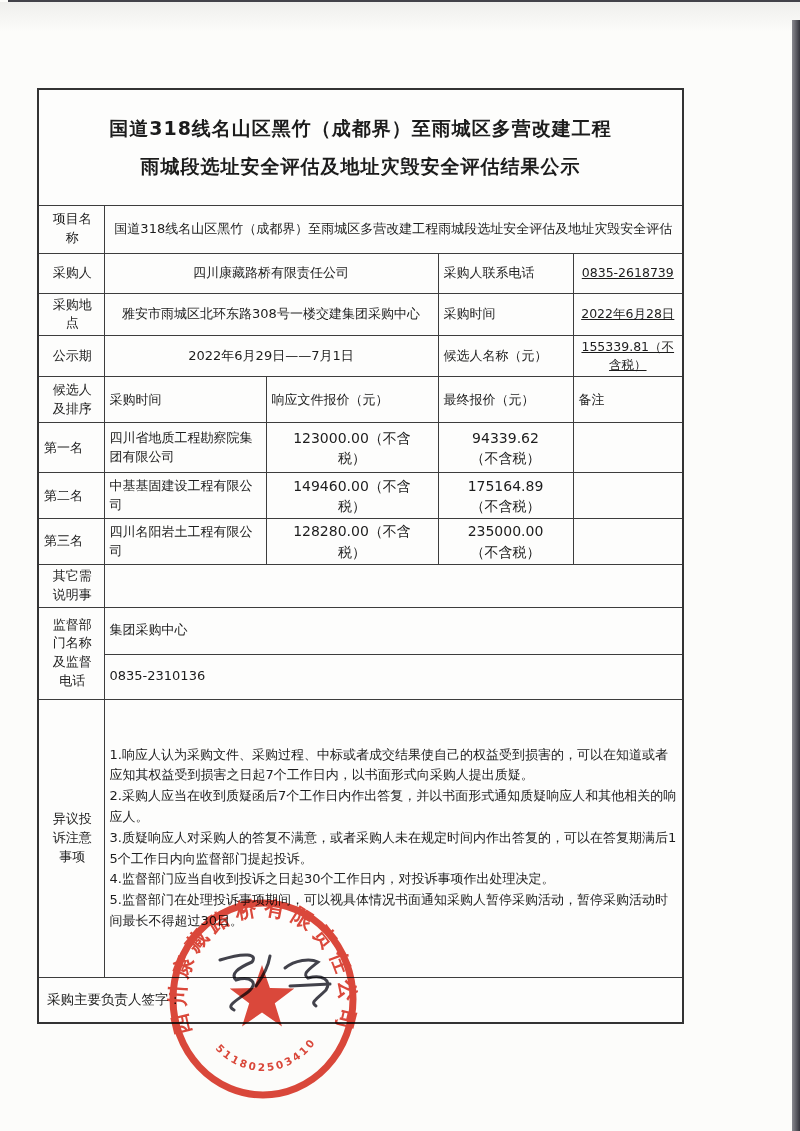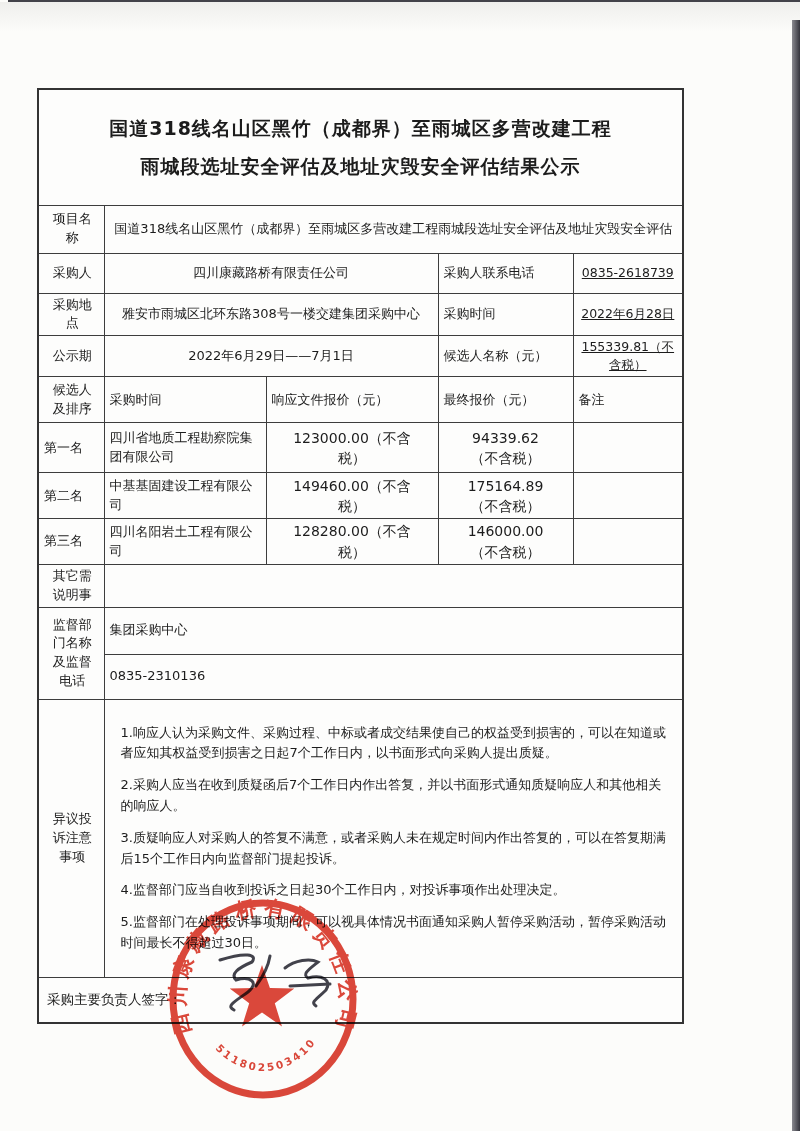--- a/index.html
+++ b/index.html
@@ -25,21 +25,21 @@
         padding:2px 5px;overflow:hidden;}
   .lbl{white-space:pre-line;text-align:center;padding-left:4px;padding-right:2px;}
   .c{text-align:left;}
   .l{text-align:center;}
   .title-cell{text-align:center;vertical-align:middle;}
   .title-line{font-size:19px;font-weight:bold;letter-spacing:1px;line-height:2.0;}
   .price{font-size:14px;text-align:center;word-break:break-all;padding:2px 20px;}
   .num{font-size:12.5px;text-align:center;padding:2px 2px;word-break:break-all;text-decoration:underline;}
   .val{word-break:break-all;}
   .objection-text{font-size:13px;line-height:1.6;text-align:left;word-break:break-all;}
-  .objection-text div{margin:11px;}
+  .objection-text div{margin:0;}
   
   .r-title{height:116px;}
   .r-project{height:48px;}
   .r-buyer{height:40px;}
   .r-location{height:42px;margin-left:36px;}
   .r-publicity{height:40px;}
   .r-chead{height:46px;}
   .r-c1{height:50px;}
   .r-c2{height:46px;}
   .r-c3{height:38px;}
@@ -127,21 +127,21 @@
       <td class="c val">中基基固建设工程有限公司</td>
       <td class="price">149460.00（不含税）</td>
       <td class="price">175164.89（不含税）</td>
       <td class="c"></td>
     </tr>
 
     <tr class="r-c3">
       <td class="c">第三名</td>
       <td class="c val">四川名阳岩土工程有限公司</td>
       <td class="price">128280.00（不含税）</td>
-      <td class="price">146000.00（不含税）</td>
+      <td class="price">235000.00（不含税）</td>
       <td class="c"></td>
     </tr>
 
     <tr class="r-other">
       <td class="lbl">其它需
 说明事</td>
       <td colspan="4" class="l"></td>
     </tr>
 
     <tr class="r-sup1">

